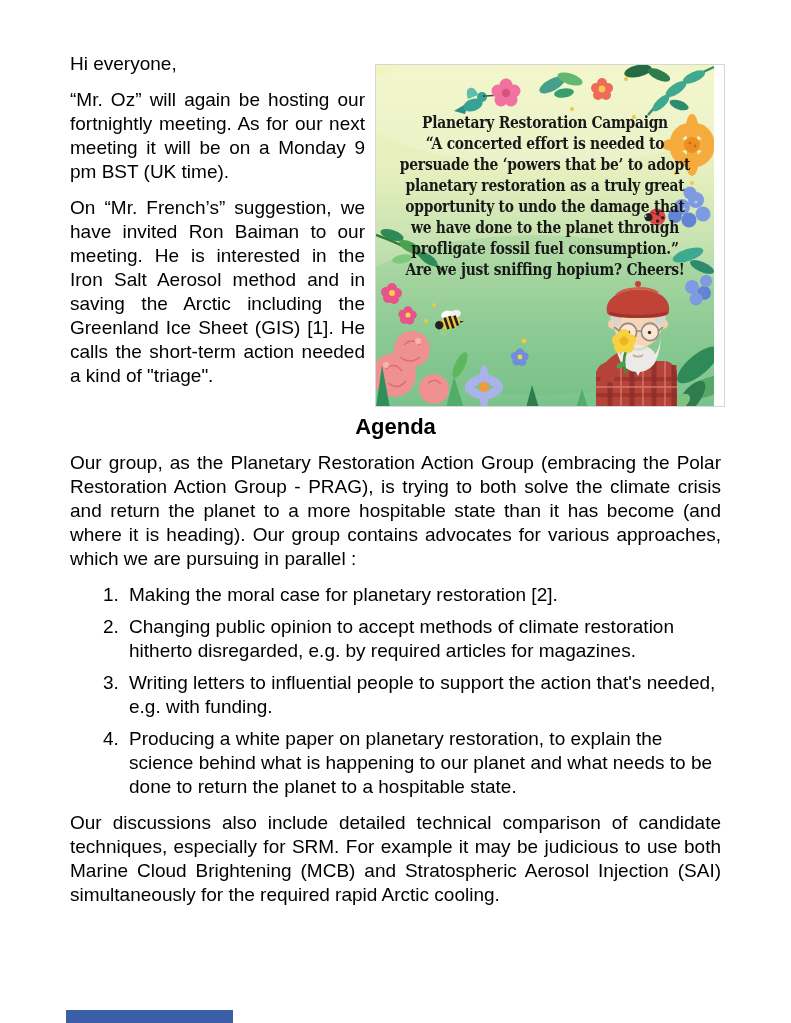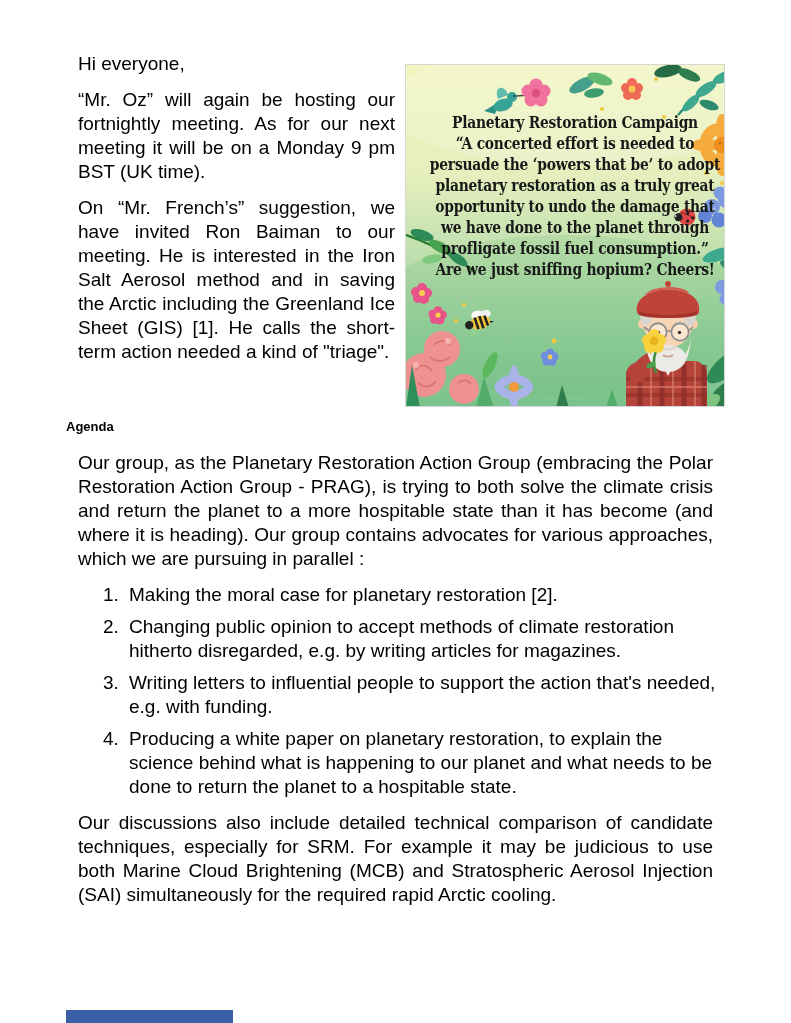--- a/index.html
+++ b/index.html
@@ -11,31 +11,31 @@
     background: #ffffff;
     overflow: hidden;
     font-family: "Liberation Sans", sans-serif;
     color: #000000;
   }
   .content {
     padding: 52px 66px 0 66px;
     font-size: 19px;
     line-height: 24px;
   }
-  .content p { margin: 12px 12px; }
+  .content p { margin: 12px 4px; }
   .just { text-align: justify; }
-  h3.head { font-size: 13px; line-height: 24px; margin: 15px 0 12px 0; font-weight: bold; }
+  h3.head { font-size: 22px; line-height: 24px; margin: 15px 0 12px 0; font-weight: bold; text-align: center; }
   .greeting { margin-top: 0 !important; }
 
   ol.agenda-list { margin: 12px 0; padding-left: 50px; }
   ol.agenda-list li { padding-left: 5px; margin: 8px; }
 
   figure.illus {
     float: right;
-    width: 320px; height: 343px;
+    width: 350px; height: 343px;
     margin: 12px 0 8px 10px;
     padding: 0;
     position: relative;
     border: 1px solid #d6d6d6;
     overflow: hidden;
   }
   figure.illus svg { position:absolute; left:0; top:0; }
   .caption {
     position: absolute;
     top: 47px; left: -32px;
@@ -337,21 +337,21 @@
 
     <p class="greeting">Hi everyone,</p>
     <p class="just">“Mr. Oz” will again be hosting our fortnightly meeting. As for our next meeting it will be on a Monday 9 pm BST (UK time).</p>
     <p class="just">On “Mr. French’s” suggestion, we have invited Ron Baiman to our meeting.  He is interested in the Iron Salt Aerosol method and in saving the Arctic including the Greenland Ice Sheet (GIS) [1].  He calls the short-term action needed a kind of "triage".</p>
 
     <h3 class="head clearfix">Agenda</h3>
     <p class="just">Our group, as the Planetary Restoration Action Group (embracing the Polar Restoration Action Group - PRAG), is trying to both solve the climate crisis and return the planet to a more hospitable state than it has become (and where it is heading).  Our group contains advocates for various approaches, which we are pursuing in parallel :</p>
 
     <ol class="agenda-list">
       <li>Making the moral case for planetary restoration [2].</li>
-      <li>Changing public opinion to accept methods of climate restoration hitherto disregarded, e.g. by writing articles for magazines.</li>
+      <li>Changing public opinion to accept methods of climate restoration hitherto disregarded, e.g. by required articles for magazines.</li>
       <li>Writing letters to influential people to support the action that's needed, e.g. with funding.</li>
       <li>Producing a white paper on planetary restoration, to explain the science behind what is happening to our planet and what needs to be done to return the planet to a hospitable state.</li>
     </ol>
 
     <p class="just">Our discussions also include detailed technical comparison of candidate techniques, especially for SRM.  For example it may be judicious to use both Marine Cloud Brightening (MCB) and Stratospheric Aerosol Injection (SAI) simultaneously for the required rapid Arctic cooling.</p>
 
   </div>
 
   <div class="attachment-bar"></div>
 </div>

